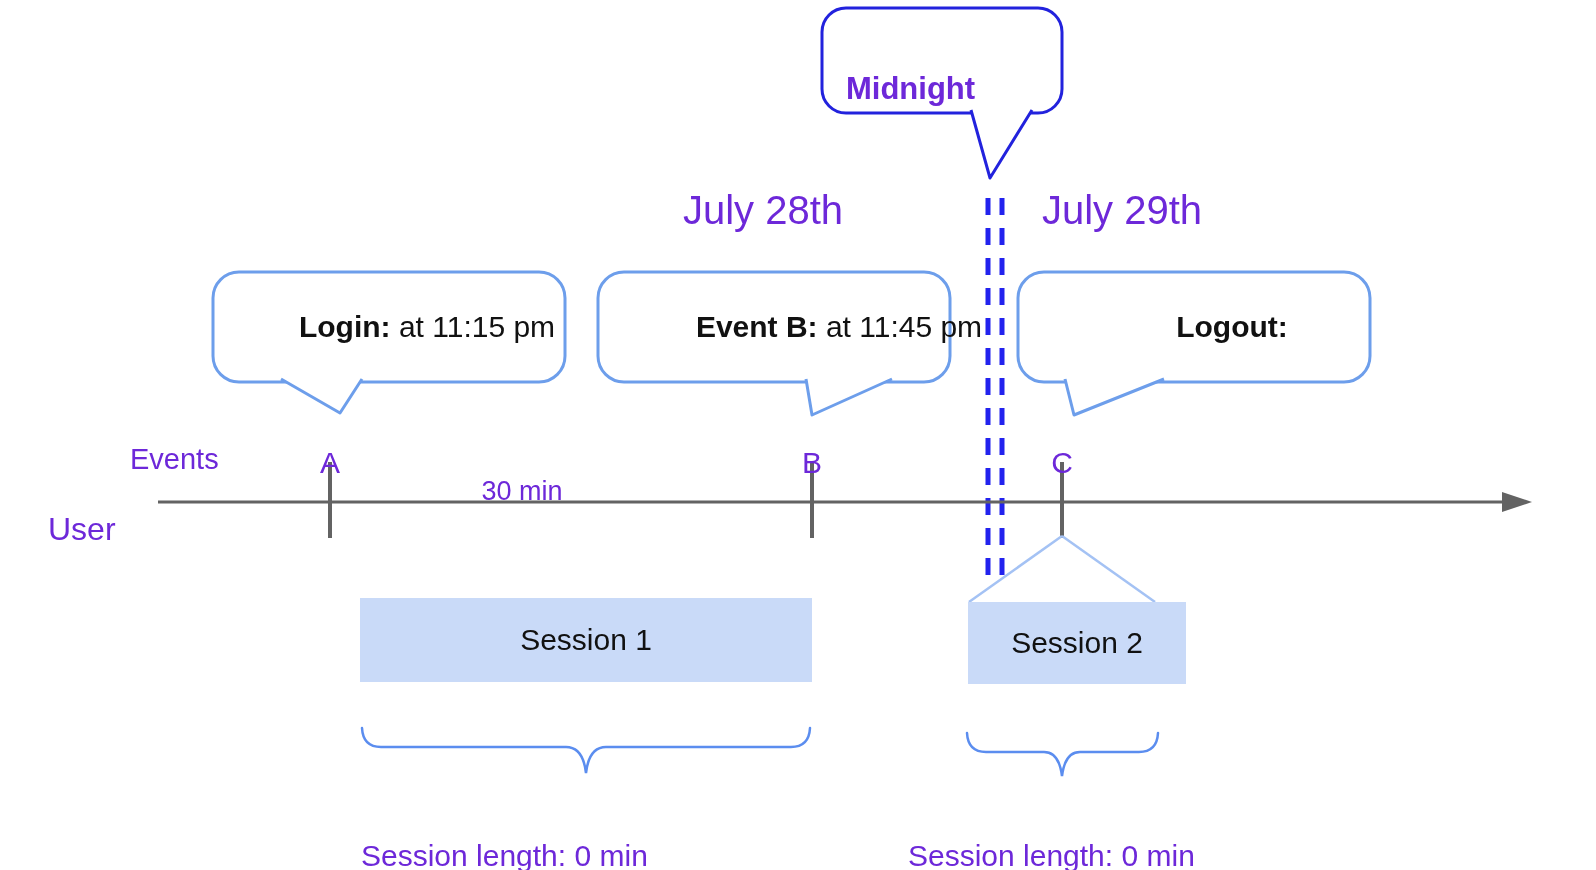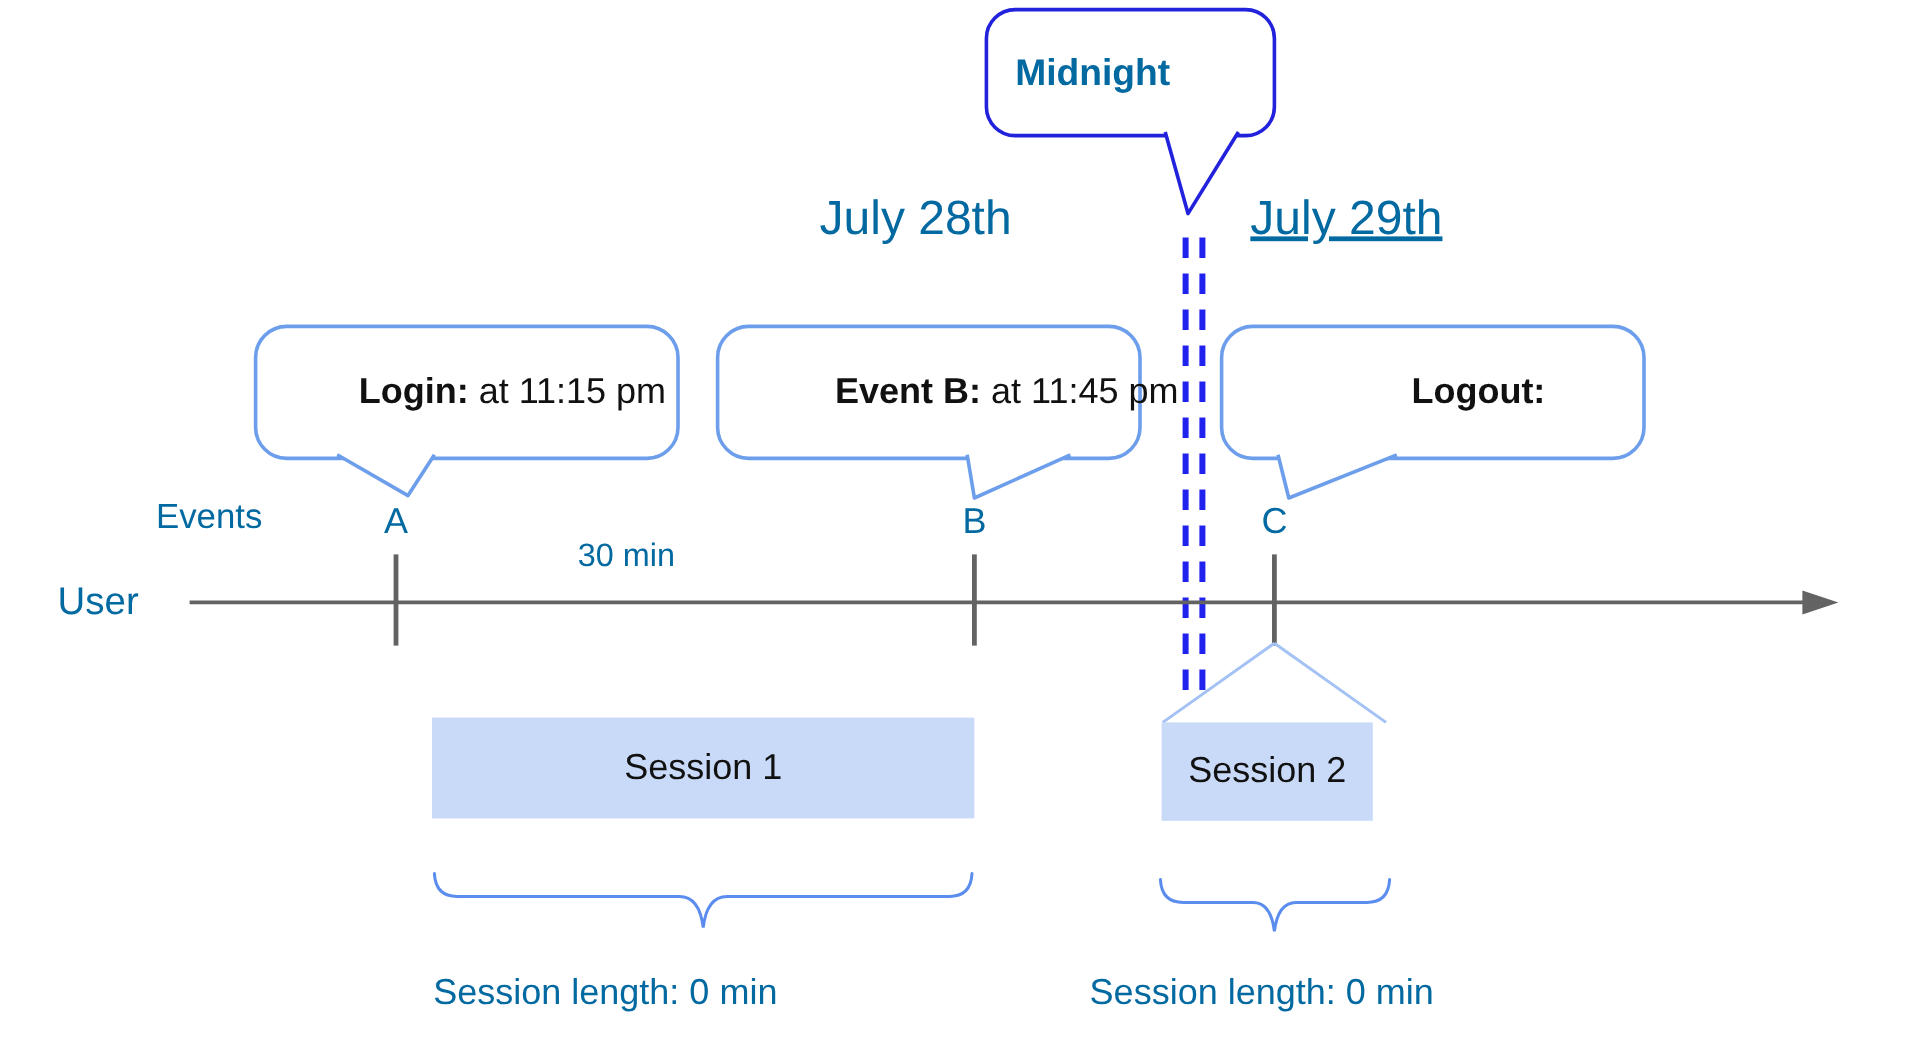--- a/index.html
+++ b/index.html
@@ -14,23 +14,24 @@
     height: 870px;
     background: #ffffff;
     overflow: hidden;
   }
   .shapes {
     position: absolute;
     left: 0; top: 0;
   }
   .label {
     position: absolute;
-    color: #0369a1;
+    color: #6d28d9;
     white-space: pre;
     line-height: 1.1;
+    margin-top: 28px;
   }
   .bubble-text {
     position: absolute;
     display: flex;
     align-items: center;
     justify-content: center;
     font-size: 30px;
     color: #111111;
     white-space: pre;
     padding-left: 38px;
@@ -107,21 +108,21 @@
       <line x1="1062" y1="536" x2="1155" y2="602" stroke="#a4c2f4" stroke-width="2.5"></line>
     </g>
 
     <path d="M 362 728 Q 363 747 381 747 L 566 747 Q 583 747 586 773 Q 589 747 606 747 L 791 747 Q 809 747 810 728" fill="none" stroke="#5b8def" stroke-width="2.5" stroke-linecap="round"></path>
     <path d="M 967 733 Q 968 752 986 752 L 1044 752 Q 1059 752 1062 776 Q 1065 752 1080 752 L 1139 752 Q 1157 752 1158 733" fill="none" stroke="#5b8def" stroke-width="2.5" stroke-linecap="round"></path>
   </svg>
 
   <div class="label callout-title" style="left:846px; top:44px;">Midnight</div>
 
   <div class="label date-label" style="left:678px; top:160px;">July 28th</div>
-  <div class="label date-label" style="left:1037px; top:160px;text-decoration:underline;">July 29th</div>
+  <div class="label date-label" style="left:1037px; top:160px;">July 29th</div>
 
   <div class="bubble-text" style="left:213px; top:272px; width:352px; height:110px;">
     <span class="bold">Login:</span><span> at 11:15 pm</span>
   </div>
   <div class="bubble-text" style="left:598px; top:272px; width:352px; height:110px;margin-left:27px;">
     <span class="bold">Event B:</span><span> at 11:45 pm</span>
   </div>
   <div class="bubble-text" style="left:1018px; top:272px; width:352px; height:110px;">
     <span class="bold">Logout:</span>
   </div>
@@ -129,18 +130,18 @@
   <div class="label" style="left:130px; top:416px; font-size:29px;">Events</div>
   <div class="label" style="left:48px; top:484px; font-size:32px;">User</div>
 
   <div class="label marker" style="left:308px; top:418px;">A</div>
   <div class="label marker" style="left:790px; top:418px;">B</div>
   <div class="label marker" style="left:1040px; top:418px;">C</div>
 
   <div class="label" style="left:452px; top:449px; width:140px; text-align:center; font-size:27px;">30 min</div>
 
   <div class="session-box" style="left:360px; top:598px; width:452px; height:84px;">Session 1</div>
-  <div class="session-box" style="left:968px; top:602px; width:176px; height:82px;">Session 2</div>
+  <div class="session-box" style="left:968px; top:602px; width:218px; height:82px;">Session 2</div>
 
   <div class="label length-label" style="left:361px; top:811px;">Session length: 0 min</div>
   <div class="label length-label" style="left:908px; top:811px;">Session length: 0 min</div>
 
 </div>
 
 </body></html>

